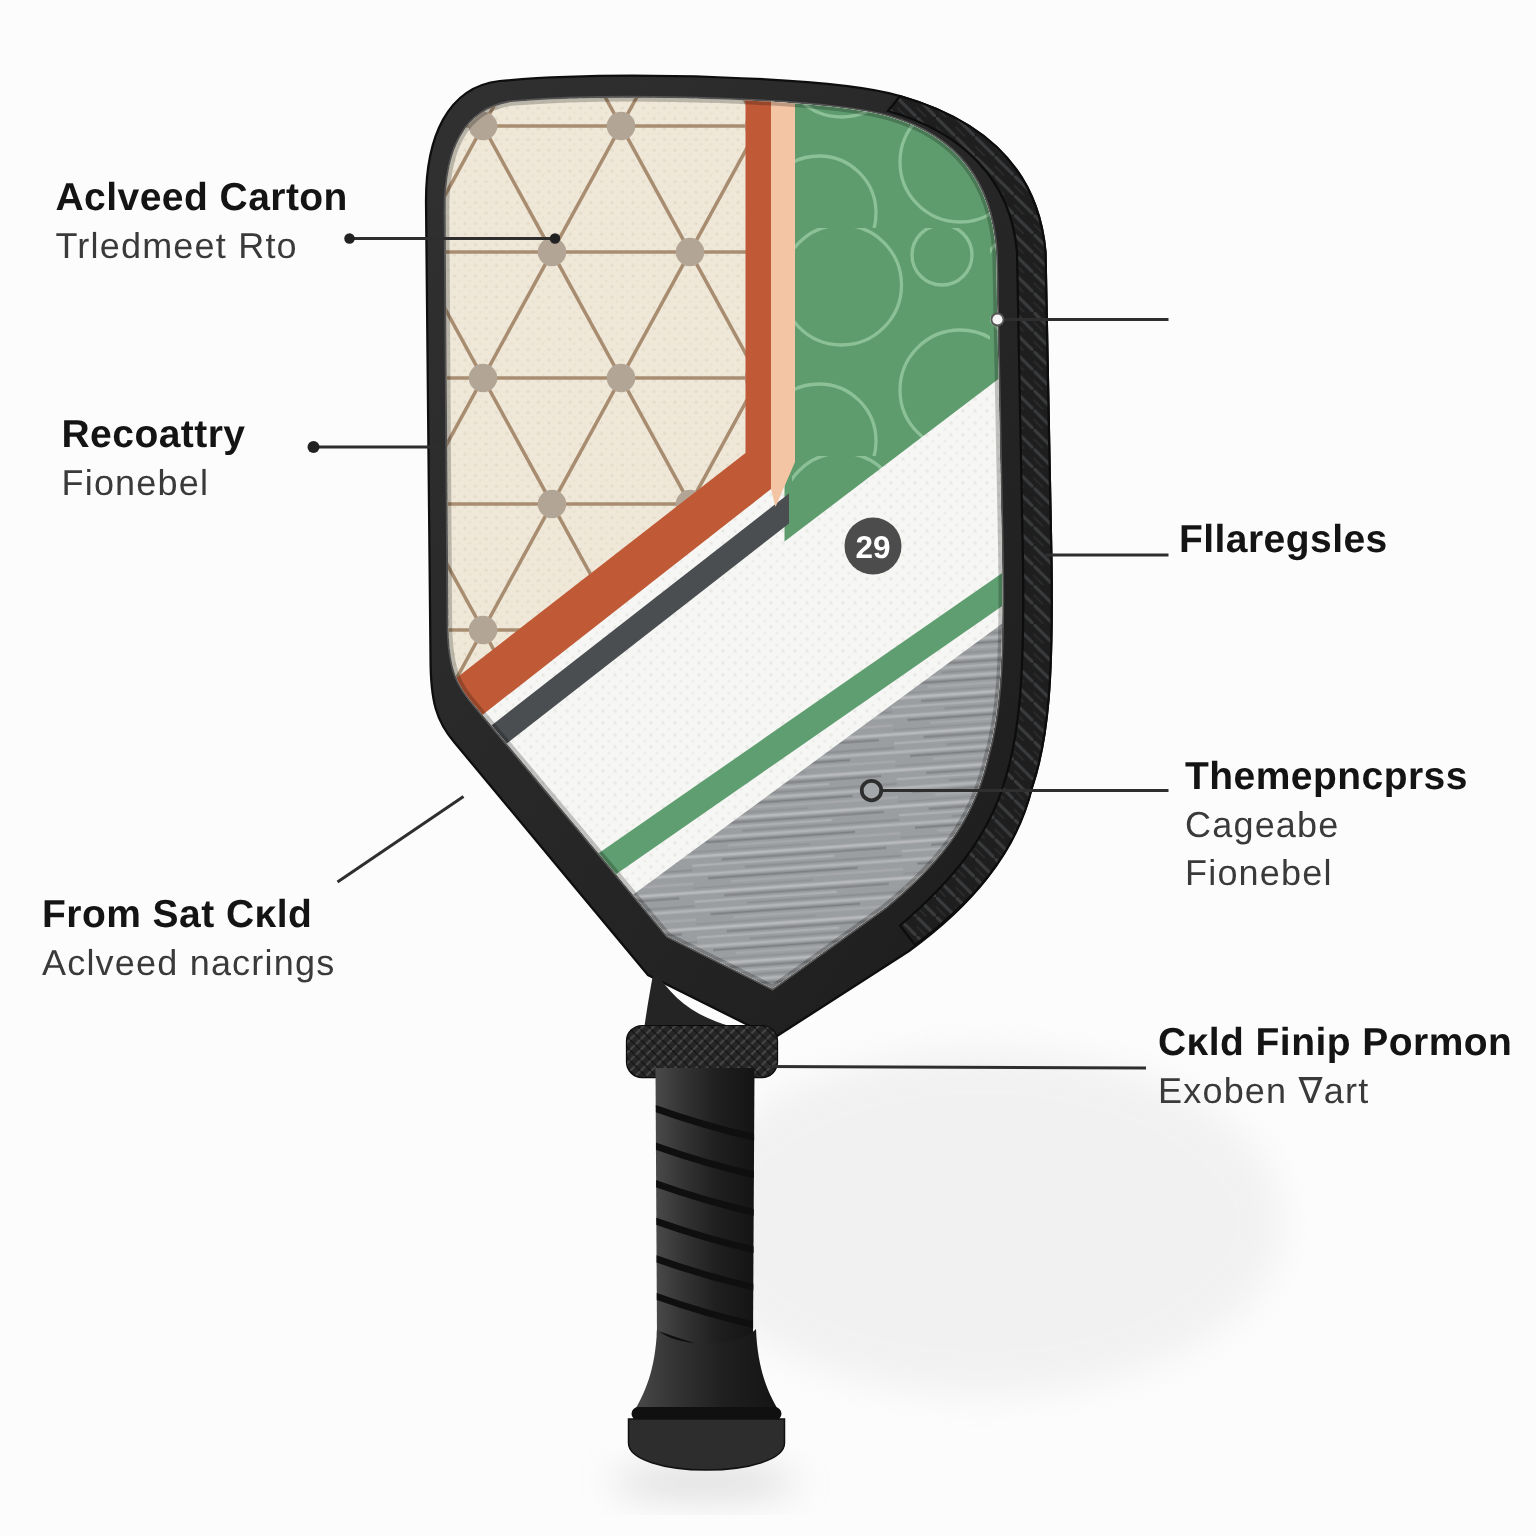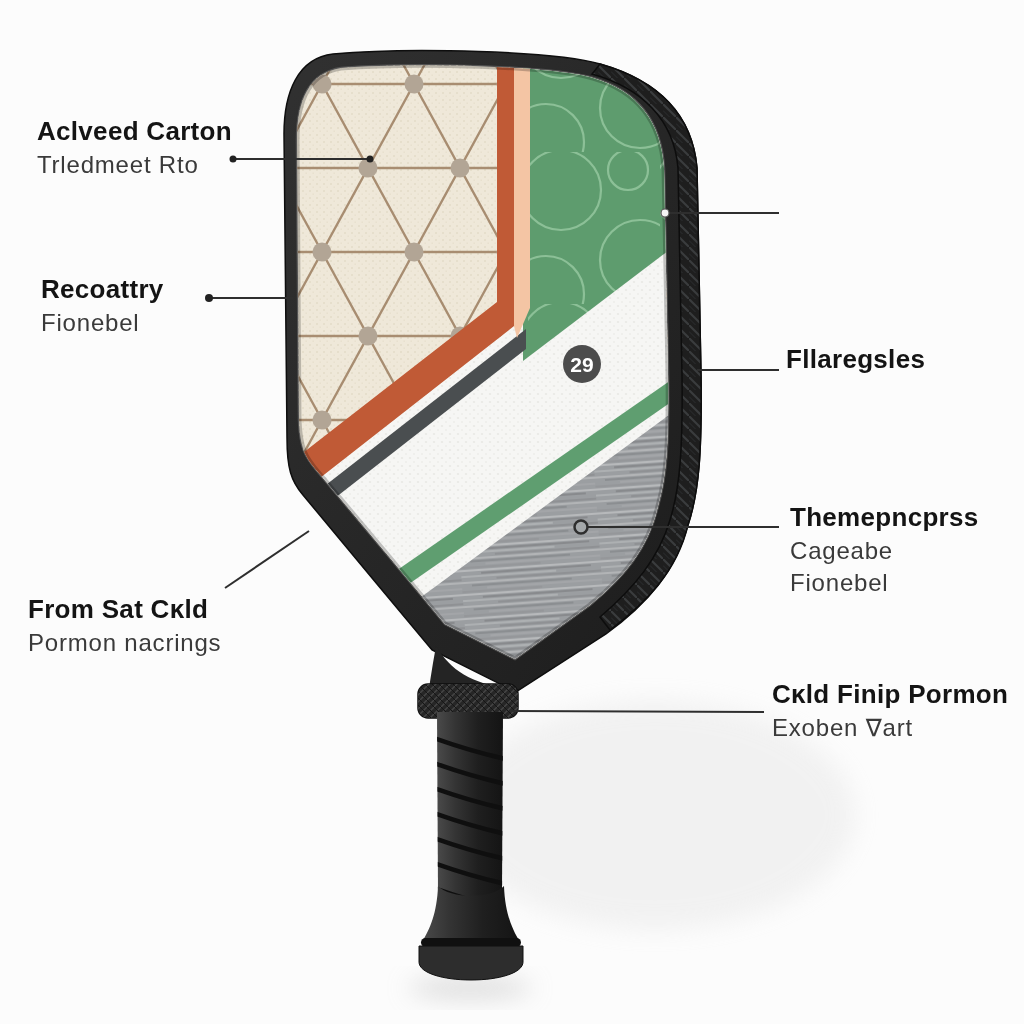--- a/index.html
+++ b/index.html
@@ -200,21 +200,21 @@
 <div class="co" style="left:37px;top:116px">
   <h3>Aclveed Carton</h3>
   <p>Trledmeet Rto</p>
 </div>
 <div class="co" style="left:41px;top:274px">
   <h3>Recoattry</h3>
   <p>Fionebel</p>
 </div>
 <div class="co" style="left:28px;top:594px">
   <h3>From Sat Cĸld</h3>
-  <p>Pormon nacrings</p>
+  <p>Aclveed nacrings</p>
 </div>
 
 <div class="co" style="left:786px;top:344px">
   <h3>Fllaregsles</h3>
 </div>
 <div class="co" style="left:790px;top:502px">
   <h3>Themepncprss</h3>
   <p>Cageabe</p>
   <p>Fionebel</p>
 </div>

